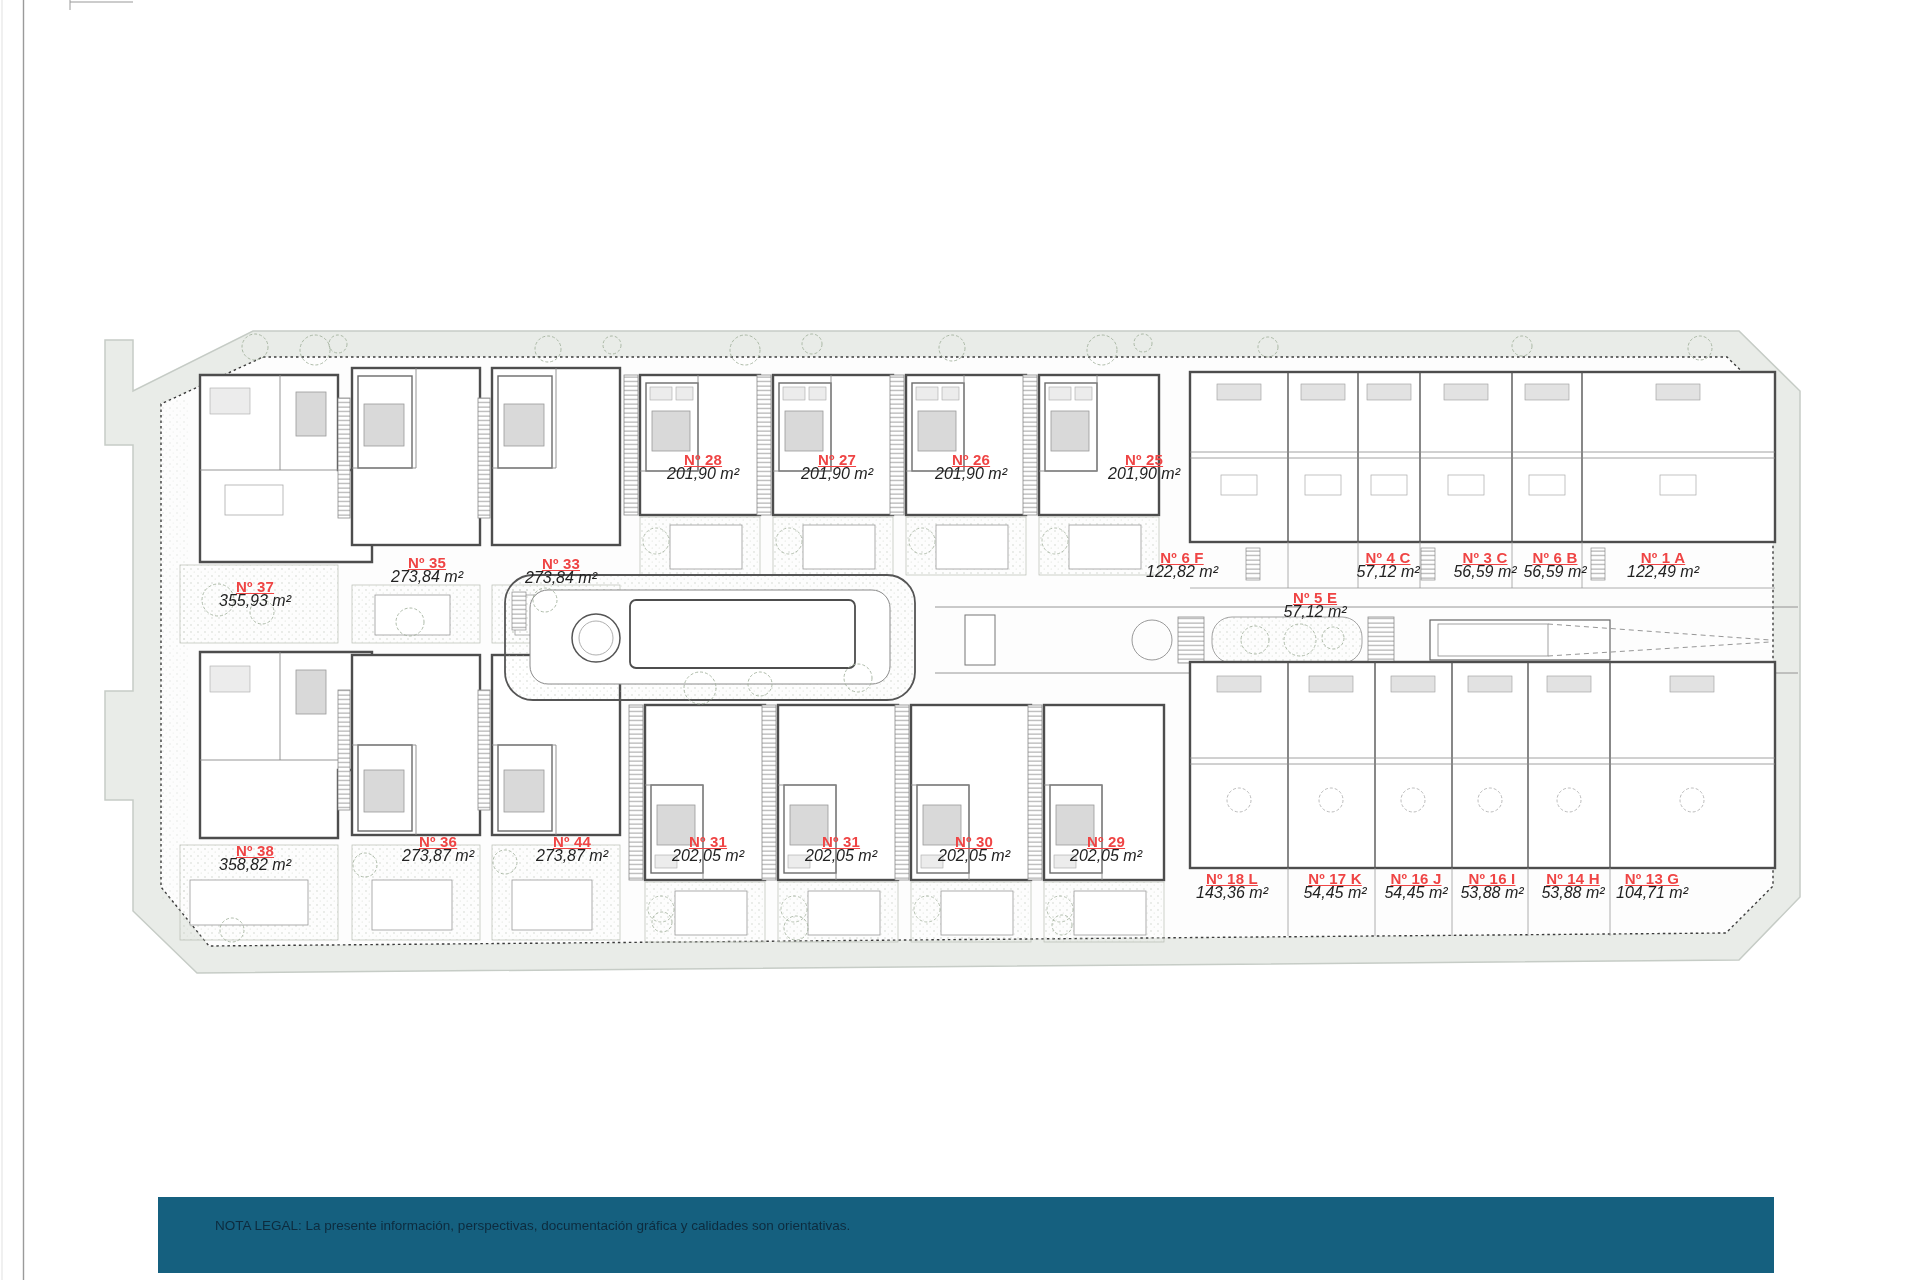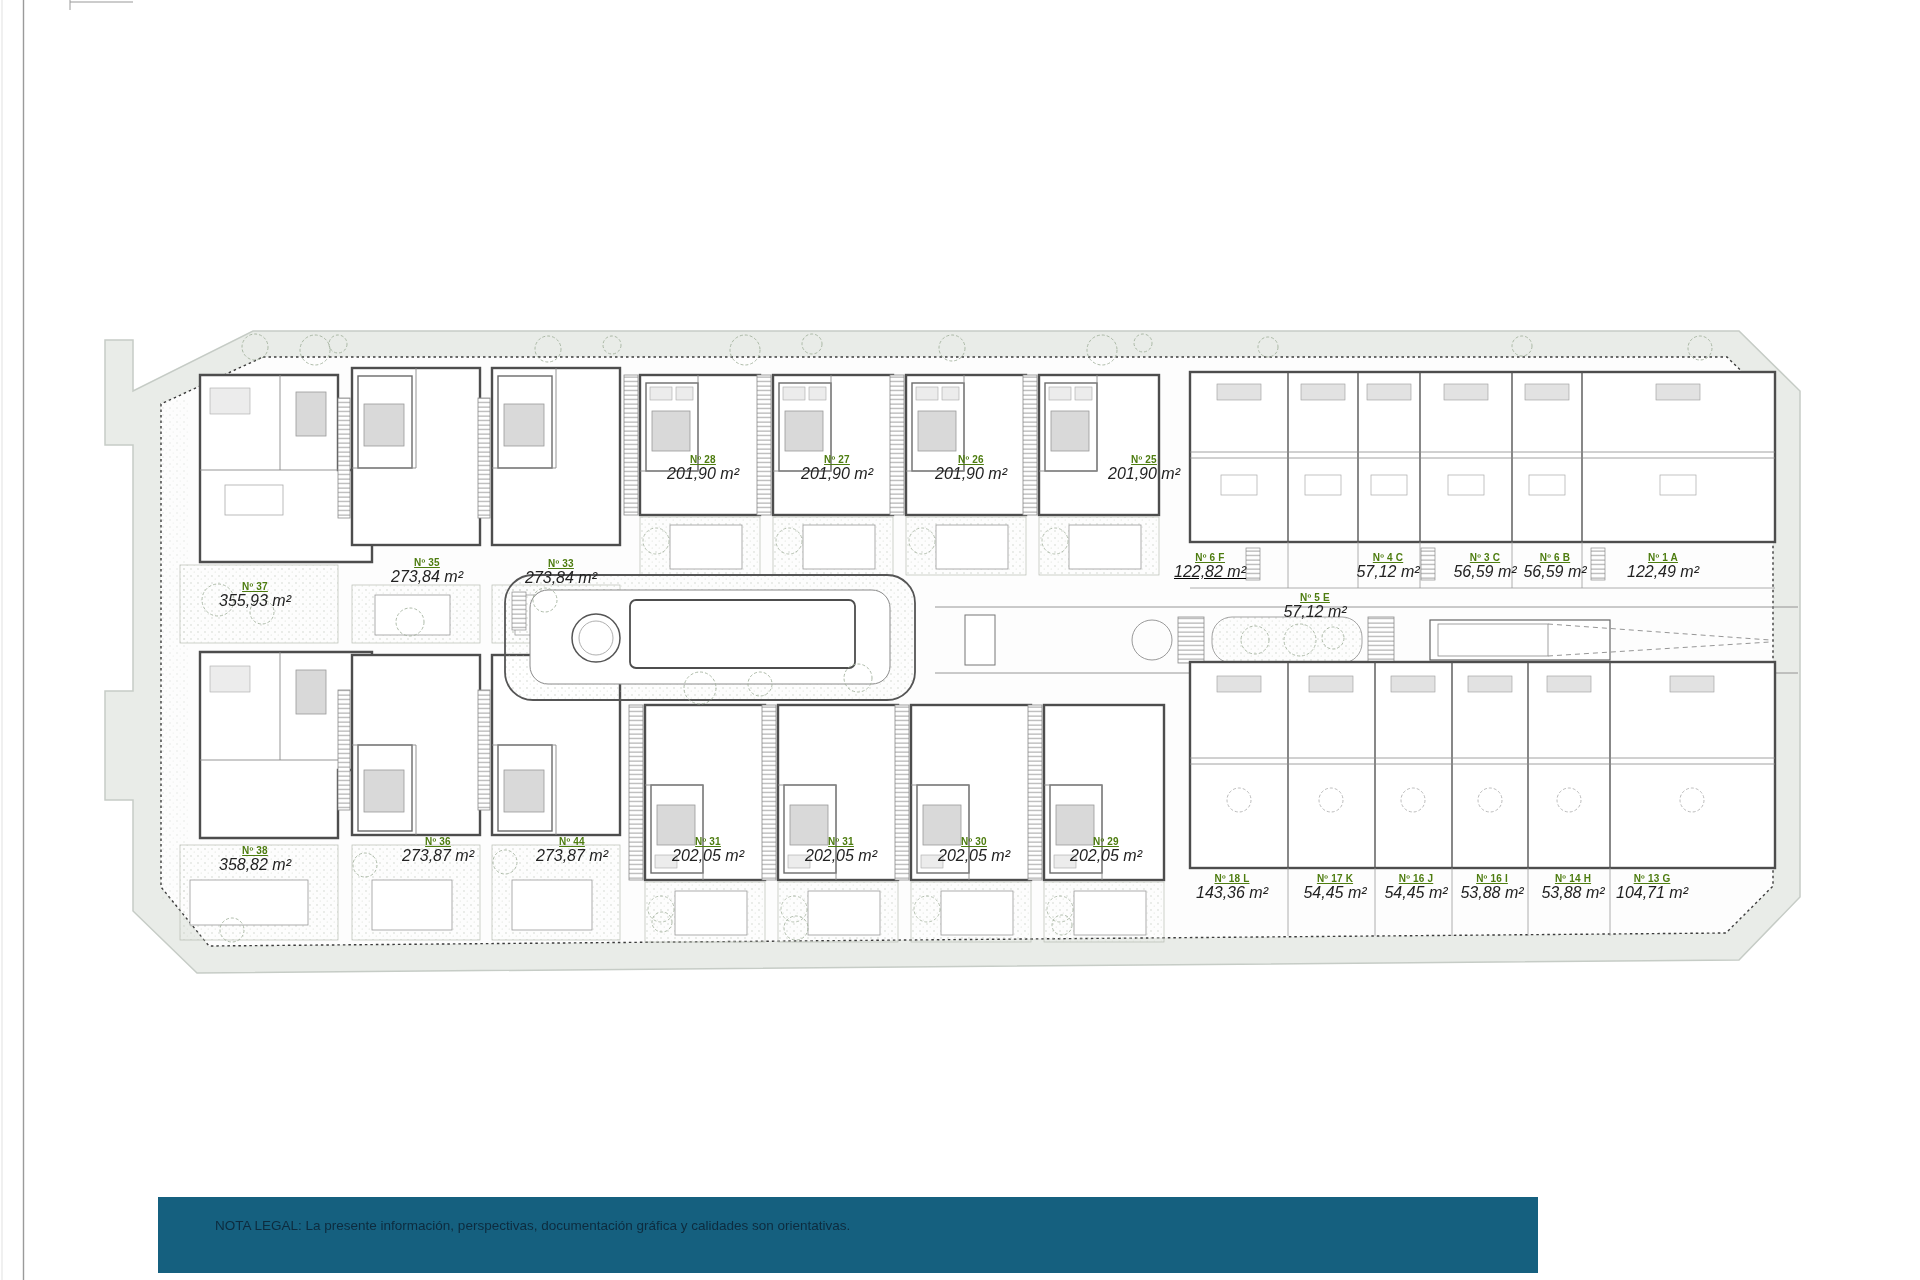--- a/index.html
+++ b/index.html
@@ -1,24 +1,24 @@
 <!DOCTYPE html>
 <html><head>
 <meta charset="utf-8">
 <style>
   html,body{margin:0;padding:0;background:#ffffff;}
   .page{position:relative;width:1920px;height:1280px;background:#ffffff;overflow:hidden;
         font-family:"Liberation Sans",sans-serif;}
   .plan-svg{position:absolute;left:0;top:0;}
   .unit-label{position:absolute;transform:translateX(-50%);text-align:center;
               line-height:13px;white-space:nowrap;z-index:5;}
-  .unit-label .u-name{display:block;font-size:10px;font-weight:bold;
-                      text-decoration:underline;color:#4d7c0f;letter-spacing:.2px;}
+  .unit-label .u-name{display:block;font-size:15px;font-weight:bold;
+                      text-decoration:underline;color:#ef4444;letter-spacing:.2px;}
   .unit-label .u-area{display:block;font-size:16px;font-style:italic;color:#222;margin-top:1px;}
-  .legal{position:absolute;left:158px;top:1197px;width:1380px;height:76px;
+  .legal{position:absolute;left:158px;top:1197px;width:1616px;height:76px;
          box-sizing:border-box;padding:20px 18px 0 57px;z-index:6;}
   .legal-line{font-size:13.5px;line-height:17.5px;white-space:nowrap;}
 </style>
 </head>
 <body>
 
 <div class="page">
 
   <svg class="plan-svg" width="1920" height="1280" viewBox="0 0 1920 1280">
     <defs>
@@ -301,21 +301,21 @@
         <span class="u-area">201,90 m²</span>
       </div>
       <div class="unit-label" style="left: 971px; top: 453px;">
         <span class="u-name">Nº 26</span>
         <span class="u-area">201,90 m²</span>
       </div>
       <div class="unit-label" style="left: 1103px; top: 453px; margin-left: 41px;">
         <span class="u-name">Nº 25</span>
         <span class="u-area">201,90 m²</span>
       </div>
-      <div class="unit-label" style="left: 1210px; top: 551px; text-decoration: underline;">
+      <div class="unit-label" style="left: 1182px; top: 551px;">
         <span class="u-name">Nº 6 F</span>
         <span class="u-area">122,82 m²</span>
       </div>
       <div class="unit-label" style="left: 1315px; top: 551px; margin-top: 40px;">
         <span class="u-name">Nº 5 E</span>
         <span class="u-area">57,12 m²</span>
       </div>
       <div class="unit-label" style="left: 1388px; top: 551px;">
         <span class="u-name">Nº 4 C</span>
         <span class="u-area">57,12 m²</span>

